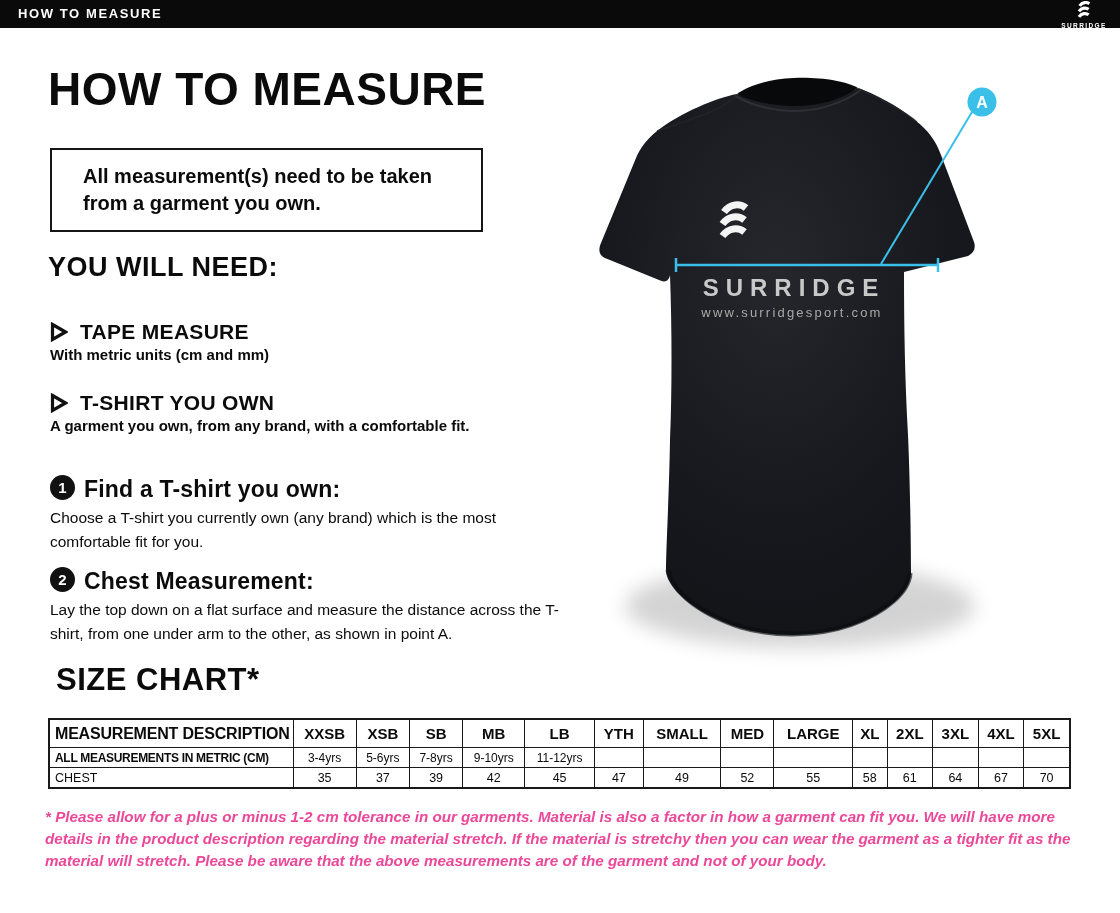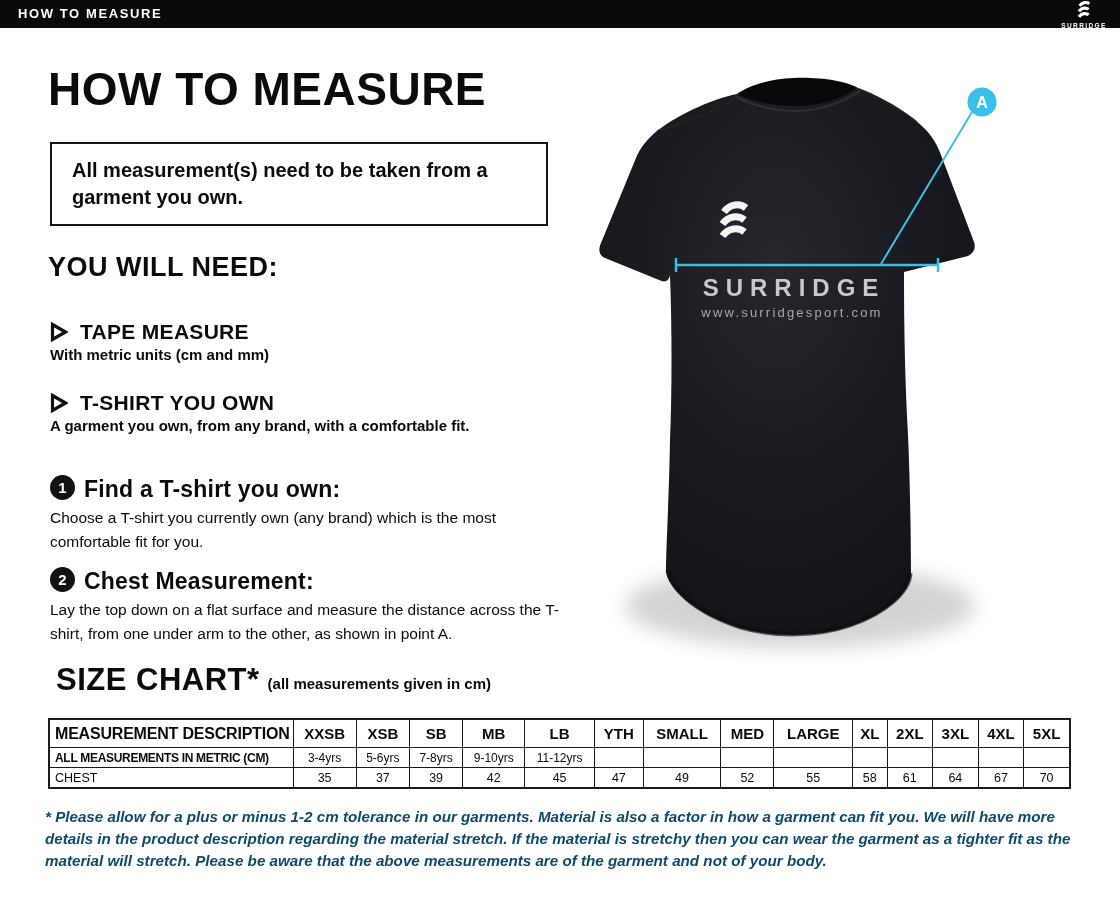--- a/index.html
+++ b/index.html
@@ -16,22 +16,22 @@
   .topbar-logo { position:absolute; right:8px; top:1px; width:56px; text-align:center; }
   .topbar-logo .brand-word {
     display:block; color:#fff; font-size:6.5px; font-weight:700; letter-spacing:1.4px; margin-top:-1px;
   }
   
   .h1 {
     position:absolute; left:48px; top:66px; font-size:46px; font-weight:800;
     letter-spacing:0.5px; line-height:1; color:#0b0b0b;
   }
   .note-box {
-    position:absolute; left:50px; top:142px; width:498px; box-sizing:border-box;
-    border:2px solid #161616; padding:13px 20px; font-size:20px; line-height:27px; font-weight:700;
+    position:absolute; left:50px; top:148px; width:433px; box-sizing:border-box;
+    border:2px solid #161616; padding:13px 31px; font-size:20px; line-height:27px; font-weight:700;
   }
   .ywn-heading {
     position:absolute; left:48px; top:252px; font-size:27px; font-weight:800; letter-spacing:0.5px;
   }
   .need-item-title {
     position:absolute; font-size:21px; font-weight:800; letter-spacing:0.3px;
   }
   .need-item-desc { position:absolute; font-size:15px; font-weight:700; }
   .tri-icon { position:absolute; width:18px; height:20px; }
   .step-circle {
@@ -55,21 +55,21 @@
   }
   .size-table thead th { height:27px; font-size:15px; font-weight:700; }
   .size-table thead th.col-desc { width:222px; text-align:left; font-size:16px; letter-spacing:-0.2px; padding-left:5px; }
   .size-table tbody td { height:19px; font-size:12.5px; font-weight:400; }
   .size-table tbody td.col-desc { text-align:left; padding-left:5px; }
   .size-table tbody tr.metric-row td.col-desc { font-size:12px; font-weight:700; letter-spacing:-0.3px;margin-top:40px; }
   .size-table tbody tr.metric-row td { font-size:12px; }
   
   .footnote {
     position:absolute; left:45px; top:806px; width:1058px;
-    font-size:15.2px; font-weight:700; font-style:italic; line-height:22px; color:#0c4a6e;
+    font-size:15.2px; font-weight:700; font-style:italic; line-height:22px; color:#ec4899;
   }
   
   .shirt-figure { position:absolute; left:540px; top:40px; width:530px; height:645px; }
 </style>
 </head>
 <body>
 
 <div class="page">
 
   <div class="topbar">
@@ -185,21 +185,20 @@
         <line x1="938" y1="258" x2="938" y2="272"></line>
       </g>
       <line class="accent-stroke" x1="881" y1="264" x2="972" y2="112" stroke="#3ac0e8" stroke-width="2"></line>
       <circle class="accent-fill" cx="982" cy="102" r="14.5" fill="#3ac0e8"></circle>
       <text x="982" y="108" text-anchor="middle" fill="#ffffff" font-family="Liberation Sans, sans-serif" font-size="16" font-weight="700">A</text>
     </svg>
   </div>
 
   <div class="sc-heading-row">
     <span class="sc-heading">SIZE CHART*</span>
-    <span class="sc-subheading">(all measurements given in cm)</span>
   </div>
 
   <table class="size-table">
     <thead>
         <tr>
           <th class="col-desc">MEASUREMENT DESCRIPTION</th>
           <th>XXSB</th>
           <th>XSB</th>
           <th>SB</th>
           <th>MB</th>

